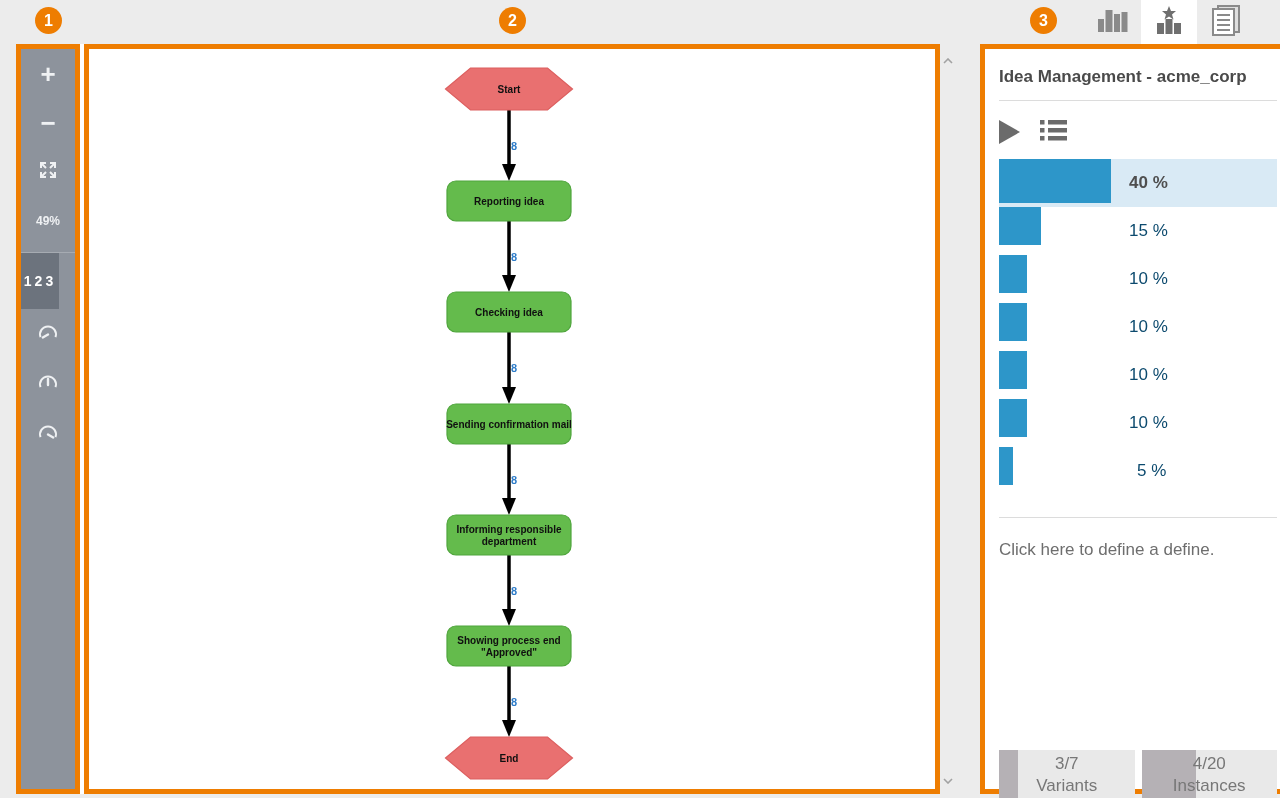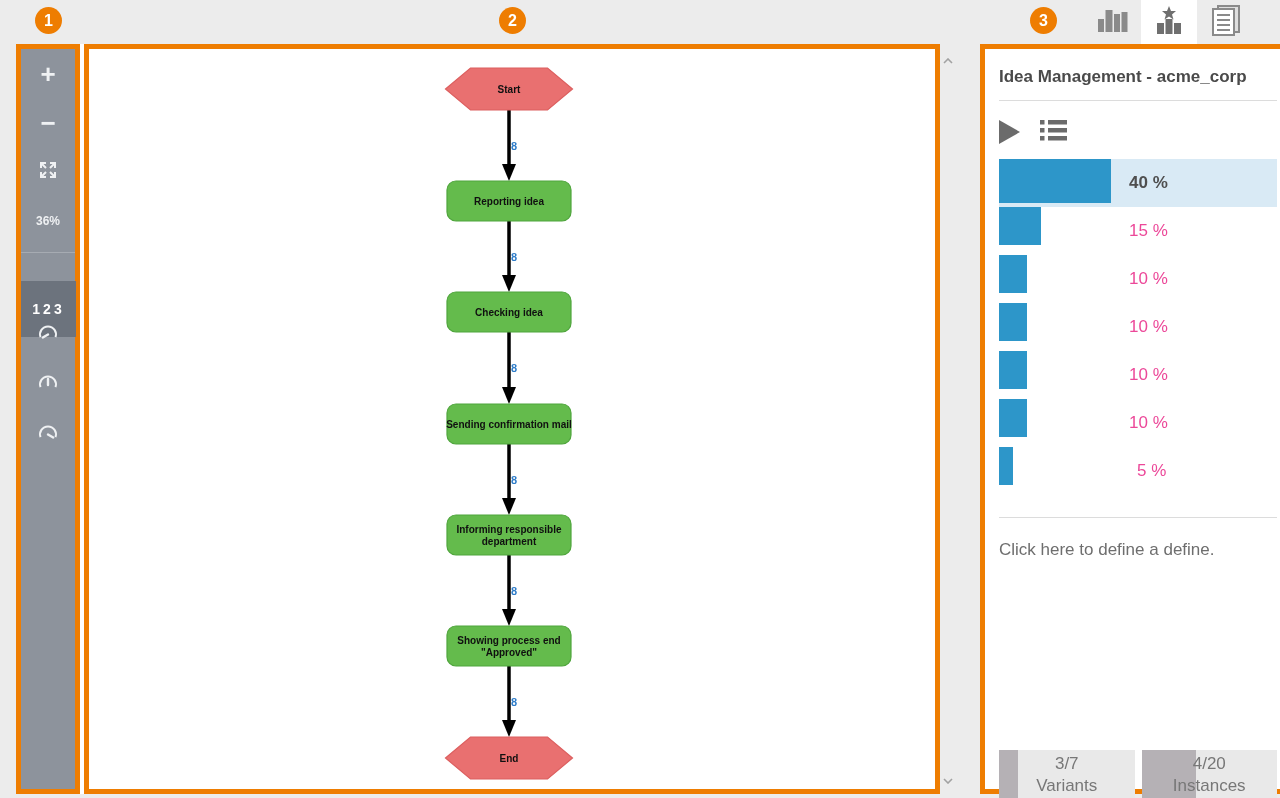--- a/index.html
+++ b/index.html
@@ -46,24 +46,24 @@
   .tool-btn {
     position: absolute; left: 0; width: 54px; height: 44px;
     display: flex; align-items: center; justify-content: center;
     color: #EFF1F3; cursor: pointer;
   }
   .tb-glyph { font-size: 26px; font-weight: bold; line-height: 1; }
   .tb-minus { font-size: 26px; font-weight: bold; }
   .tb-zoomlevel { font-size: 12px; font-weight: bold; }
   .tb-sep { position: absolute; left: 0; width: 54px; top: 203px; border-top: 1px solid #A6ABB2; }
   .tb-freq {
-    position: absolute; left: 0; top: 204px; width: 55px; height: 56px;
+    position: absolute; left: 0; top: 204px; width: 38px; height: 56px;
     background: #6C737D; color: #fff;
     font-size: 14px; font-weight: bold; letter-spacing: 3px;
-    display: flex; align-items: center; justify-content: center; cursor: pointer; margin-top: 28px;
+    display: flex; align-items: center; justify-content: center; cursor: pointer;
   }
 
   
   .vscroll {
     position: absolute; left: 940px; top: 44px; width: 16px; height: 750px;
     background: #ececec; display: flex; flex-direction: column;
     justify-content: space-between; align-items: center; padding: 6px 0;
   }
 
   
@@ -81,21 +81,21 @@
 
   .variant-list { margin-top: 13px; }
   .variant-row {
     position: relative; height: 48px;
     display: flex; align-items: flex-start; cursor: pointer;
   }
   .variant-row.selected { background: #D9EAF5; }
   .vbar { background: #2D96C9; }
   .vlabel {
     position: absolute; left: 130px; top: 50%; transform: translateY(-50%);
-    font-size: 17px; color: #ec4899; white-space: nowrap;
+    font-size: 17px; color: #0c4a6e; white-space: nowrap;
   }
   .variant-row.selected .vlabel { font-weight: bold; color: #4F4F4F; }
   .vlabel.small-indent { left: 138px; }
 
   .filter-prompt { margin-top: 22px; font-size: 17px; color: #6E6E6E; cursor: pointer; }
 
   .stats {
     position: absolute; left: 14px; right: 14px; bottom: 7px;
     display: flex; gap: 7px;
   }
@@ -165,21 +165,21 @@
     <span>
       <svg width="22" height="22" viewBox="0 0 22 22" stroke="#EFF1F3" stroke-width="2" fill="none">
         <path d="M9,9 L4,4 M4,9 L4,4 L9,4"></path>
         <path d="M13,9 L18,4 M13,4 L18,4 L18,9"></path>
         <path d="M9,13 L4,18 M4,13 L4,18 L9,18"></path>
         <path d="M13,13 L18,18 M18,13 L18,18 L13,18"></path>
       </svg>
     </span>
   </div>
   <div class="tool-btn" style="top:150px">
-      <span class="tb-zoomlevel">36%</span>
+      <span class="tb-zoomlevel">49%</span>
     </div>
   <div class="tb-sep"></div>
   <div class="tb-freq">123</div>
   <div class="tool-btn" style="top:264px">
     <span>
       <svg width="26" height="20" viewBox="0 0 26 20" fill="none" stroke="#EFF1F3">
         <path d="M5.5,14.2 A8,8 0 1 1 20.5,14.2" stroke-width="2"></path>
         <line x1="13" y1="11.5" x2="7.8" y2="14.5" stroke-width="2.4" stroke-linecap="round"></line>
       </svg>
     </span>

